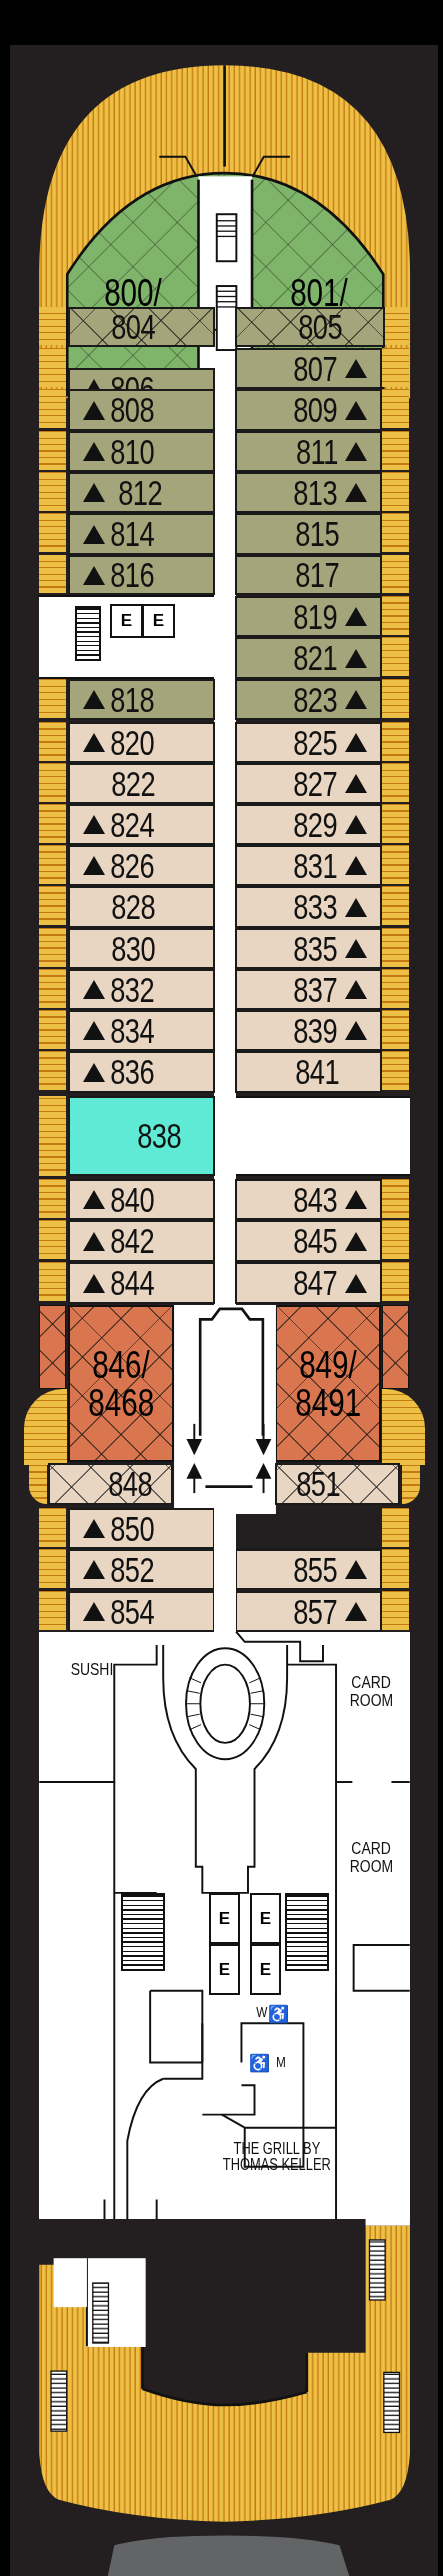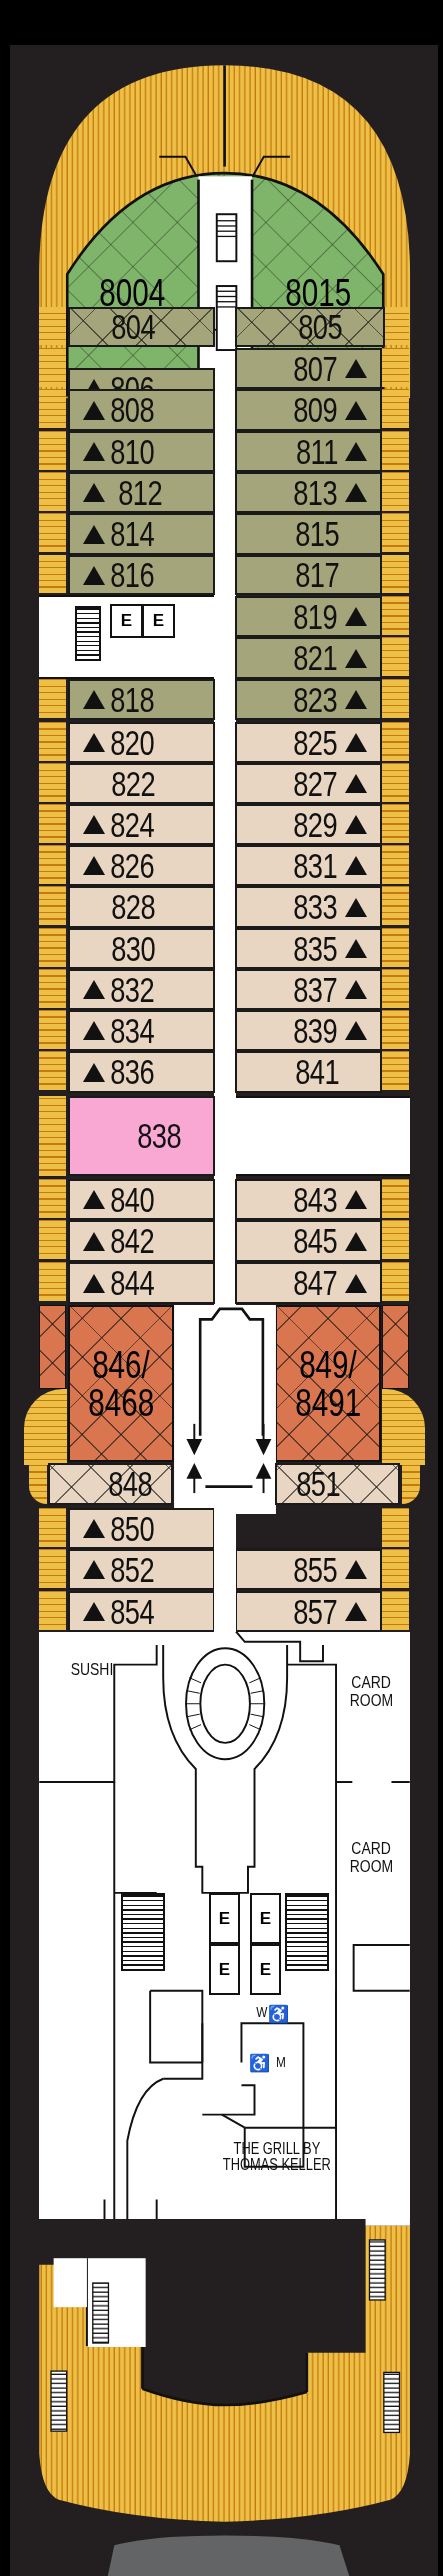--- a/index.html
+++ b/index.html
@@ -9,21 +9,21 @@
   .deck-h { background: repeating-linear-gradient(0deg, #edbf45 0px, #edbf45 5.2px, #c47a12 5.2px, #c47a12 6.5px); }
   .cabin { border:2px solid #1a1a1a; display:flex; align-items:center; font-size:35px; color:#111; letter-spacing:-0.7px; font-family:"Liberation Sans", sans-serif; transform-origin:left center; }
   .cabin span.num { display:inline-block; transform:scaleX(0.78); }
   .cabin.left { justify-content:flex-start; padding-left:13px; }
   .cabin.right { justify-content:flex-end; padding-right:13px; }
   .tri { width:0; height:0; border-left:11px solid transparent; border-right:11px solid transparent; border-bottom:19.6px solid #111; display:inline-block; }
   .left .tri { margin-right:-1.3px; }
   .right .tri { margin-left:1.3px; }
   .olive { background:#a4a57a; }
   .beige { background:#e8d6c2; }
-  .orange { background:#f9a8d4; }
+  .orange { background:#5eead4; }
   .terra { background:#d9764f; }
   .hatch { background-image:
       repeating-linear-gradient(45deg, transparent 0 26px, rgba(20,20,20,.6) 26px 27.4px),
       repeating-linear-gradient(-45deg, transparent 0 26px, rgba(20,20,20,.6) 26px 27.4px); }
   .white { background:#fff; }
   .corr { background:#fff; }
   .label { position:absolute; font-size:17px; color:#111; text-align:center; line-height:1.05; }
   .label span { display:inline-block; transform:scaleX(0.82); }
   .ebox { position:absolute; border:2px solid #111; background:#fff; font-weight:bold; font-size:17px; display:flex; align-items:center; justify-content:center; box-sizing:border-box; }
   .stair { position:absolute; border:2px solid #111; background: repeating-linear-gradient(0deg, #fff 0 3.3px, #111 3.3px 4.6px); box-sizing:border-box; }
@@ -67,23 +67,25 @@
       <line x1="332" y1="446" x2="362" y2="446"></line>
       <line x1="332" y1="454" x2="362" y2="454"></line>
       <line x1="332" y1="462" x2="362" y2="462"></line>
       <line x1="332" y1="470" x2="362" y2="470"></line>
     </g>
   <line x1="306" y1="505" x2="332" y2="505" stroke="#111" stroke-width="3"></line>
   <rect x="0" y="606" width="680" height="6" fill="#111" opacity="0"></rect>
 </svg>
 
 <div class="abs" style="left:67px;top:274px;width:131px;text-align:center">
+  <div class="suite-num"><span>800/</span></div>
   <div class="suite-num"><span>8004</span></div>
 </div>
 <div class="abs" style="left:253px;top:274px;width:131px;text-align:center">
+  <div class="suite-num"><span>801/</span></div>
   <div class="suite-num"><span>8015</span></div>
 </div>
 
 <div class="abs corr" style="left:214px;top:395px;width:22px;height:914px"></div>
 
 <div id="strips">
     <div class="abs deck-h" style="left:39px;top:307px;width:27.4px;height:38px"></div>
     <div class="abs deck-h" style="left:382px;top:307px;width:27.4px;height:38px"></div>
     <div class="abs deck-h" style="left:39px;top:348px;width:27.4px;height:39px"></div>
     <div class="abs deck-h" style="left:382px;top:348px;width:27.4px;height:39px"></div>

